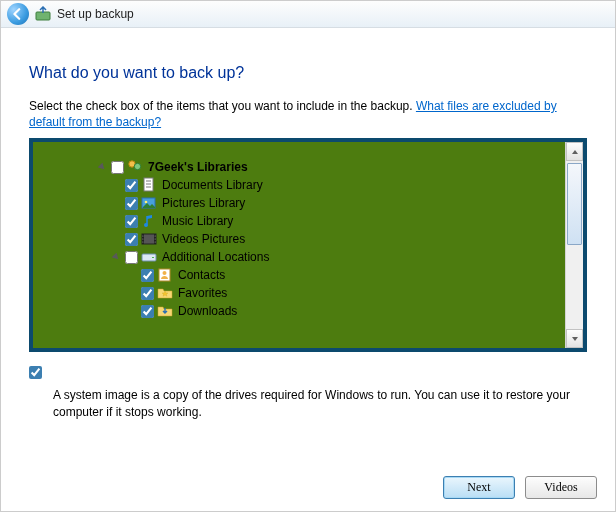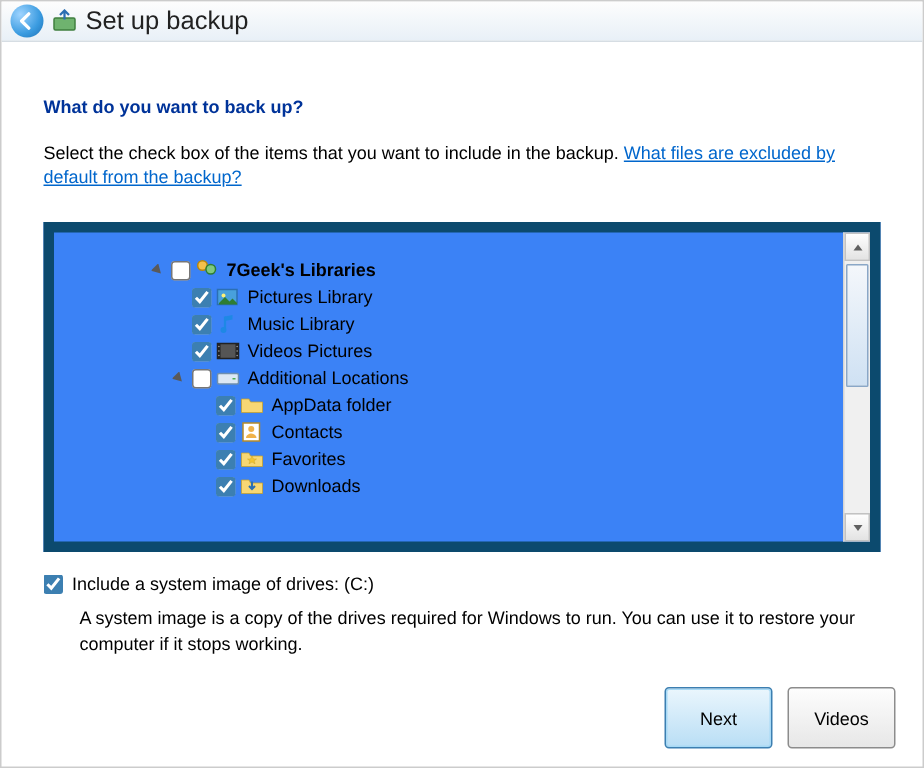--- a/index.html
+++ b/index.html
@@ -2,28 +2,28 @@
 <html><head>
 <meta charset="utf-8">
 <style>
   html,body{margin:0;padding:0;font-family:"Segoe UI",Tahoma,sans-serif;font-size:12px;color:#000;background:#fff}
   #wrap{width:616px;height:512px;position:relative;background:#fff;border:1px solid #ccc;box-sizing:border-box;overflow:hidden}
   
   .titlebar{height:26px;background:linear-gradient(#fdfdfd,#e8f0f7);border-bottom:1px solid #d6dde3;display:flex;align-items:center;gap:6px;padding:0 6px}
   .back-btn{width:22px;height:22px;border-radius:50%;background:radial-gradient(circle at 30% 30%,#9fd4ff,#3a9be0 60%,#1c6fb3);display:flex;align-items:center;justify-content:center;color:#fff}
   .back-btn svg{width:12px;height:12px}
   .app-icon{width:16px;height:16px;display:flex;align-items:center;justify-content:center}
-  .titlebar .title{font-size:17px;color:#222}
+  .titlebar .title{font-size:12px;color:#222}
   
   .page{padding:18px 28px 0 28px}
-  h1{font-size:12px;font-weight:700;color:#003399;margin:18px 0 16px 0}
+  h1{font-size:16px;font-weight:400;color:#003399;margin:18px 0 16px 0}
   .intro{font-size:12px;color:#000;line-height:1.35}
   .intro a{color:#0066cc;text-decoration:underline;cursor:pointer}
   
-  .treebox{margin-top:22px;border:7px solid #0c4a6e;height:206px;position:relative;background:#3b82f6;display:flex}
+  .treebox{margin-top:8px;border:4px solid #0c4a6e;height:206px;position:relative;background:#4d7c0f;display:flex}
   .tree-scroll{flex:1;overflow:hidden;padding:4px 0 0 24px}
   .tree ul{list-style:none;margin:0;padding:0}
   .tree li{white-space:nowrap;height:18px;display:flex;align-items:center;gap:3px;font-size:12px}
   .tree li .tw{width:11px;display:inline-flex;justify-content:center;align-items:center;cursor:pointer}
   .tree li .tw svg{width:9px;height:9px}
   .tree li input[type=checkbox]{width:13px;height:13px;margin:0;accent-color:#3c7fb1}
   .tree li .ico{width:16px;height:16px;display:inline-flex;align-items:center;justify-content:center}
   .tree li .lbl{padding-left:2px}
   .tree li.bold .lbl{font-weight:700}
   ul.children{padding-left:0}
@@ -34,21 +34,21 @@
   .vscroll .btn{height:17px;display:flex;align-items:center;justify-content:center;background:linear-gradient(#fefefe,#e3e3e3);border:1px solid #c2c2c2;margin:0}
   .vscroll .btn svg{width:8px;height:8px;fill:#606060}
   .vscroll .track{flex:1;position:relative}
   .vscroll .thumb{position:absolute;left:1px;right:1px;top:2px;height:80px;background:linear-gradient(#f4f7fb,#cfe1f3);border:1px solid #8aa7c7;border-radius:1px}
   
   .sysrow{margin-top:14px;display:flex;align-items:center;gap:6px}
   .sysrow input{width:13px;height:13px;margin:0;accent-color:#3c7fb1}
   .sysdesc{margin:8px 0 0 24px;font-size:12px;line-height:1.35;color:#000}
   
   .footer{position:absolute;bottom:12px;right:18px;display:flex;gap:10px}
-  .footer button{width:72px;height:41px;font-family:Liberation Sans, sans-serif;font-size:12px;border:1px solid #8c8c8c;border-radius:3px;background:linear-gradient(#fdfdfd,#e7e7e7);cursor:pointer}
+  .footer button{width:72px;height:23px;font-family:Liberation Serif, serif;font-size:12px;border:1px solid #8c8c8c;border-radius:3px;background:linear-gradient(#fdfdfd,#e7e7e7);cursor:pointer}
   .footer button.primary{border:1px solid #3c7fb1;background:linear-gradient(#eaf6fd,#b9def5);box-shadow:0 0 0 1px #a7d9f5 inset}
   
   .folder{fill:#f7d774;stroke:#c9a227;stroke-width:.5}
 </style>
 </head>
 <body>
 <div id="wrap">
 
 <div class="titlebar">
   <div class="back-btn">
@@ -87,20 +87,32 @@
                   <circle cx="10.5" cy="7.5" r="3.2" fill="#7fc97f" stroke="#2e7d32"></circle>
                 </svg>
               </span>
           <span class="lbl">7Geek's Libraries</span>
         </li>
         <ul class="children">
           <li>
             <input type="checkbox" checked="" style="">
             <span class="ico">
                   <svg viewBox="0 0 16 16">
+                    <rect x="3" y="1" width="9" height="13" fill="#fff" stroke="#7a7a7a"></rect>
+                    <line x1="5" y1="4" x2="10" y2="4" stroke="#7a7a7a"></line>
+                    <line x1="5" y1="7" x2="10" y2="7" stroke="#7a7a7a"></line>
+                    <line x1="5" y1="10" x2="10" y2="10" stroke="#7a7a7a"></line>
+                  </svg>
+                </span>
+            <span class="lbl">Documents Library</span>
+          </li>
+          <li>
+            <input type="checkbox" checked="" style="">
+            <span class="ico">
+                  <svg viewBox="0 0 16 16">
                     <rect x="1" y="3" width="13" height="10" fill="#48a0dc" stroke="#2b6fb3"></rect>
                     <circle cx="5" cy="7" r="1.3" fill="#fff176"></circle>
                     <path d="M2 12l4-4 3 3 2-2 3 3v1H2z" fill="#2e7d32"></path>
                   </svg>
                 </span>
             <span class="lbl">Pictures Library</span>
           </li>
           <li>
             <input type="checkbox" checked="" style="">
             <span class="ico">
@@ -138,29 +150,20 @@
             <input type="checkbox" style="">
             <span class="ico">
                   <svg viewBox="0 0 16 16">
                     <rect x="1" y="5" width="14" height="7" rx="1" fill="#dce8f4" stroke="#6f8fae"></rect>
                     <rect x="11" y="8" width="2" height="1" fill="#4caf50"></rect>
                   </svg>
                 </span>
             <span class="lbl">Additional Locations</span>
           </li>
           <ul class="grandchildren">
-            <li>
-              <input type="checkbox" checked="" style="">
-              <span class="ico">
-                    <svg viewBox="0 0 16 16">
-                      <path class="folder" d="M1 4h5l1 2h8v7H1z"></path>
-                    </svg>
-                  </span>
-              <span class="lbl">AppData folder</span>
-            </li>
             <li>
               <input type="checkbox" checked="" style="">
               <span class="ico">
                     <svg viewBox="0 0 16 16">
                       <rect x="2" y="2" width="11" height="12" fill="#fff" stroke="#b58b2b"></rect>
                       <circle cx="7.5" cy="6" r="2" fill="#f0b24a"></circle>
                       <path d="M4 12c0-2 2-3 3.5-3s3.5 1 3.5 3" fill="#f0b24a"></path>
                     </svg>
                   </span>
               <span class="lbl">Contacts</span>
@@ -201,21 +204,20 @@
       <div class="btn">
             <svg viewBox="0 0 8 8">
               <path d="M4 6 1 2h6z"></path>
             </svg>
           </div>
     </div>
   </div>
 
   <div class="sysrow">
     <input type="checkbox" checked="" style="">
-    <span>Include a system image of drives: (C:)</span>
   </div>
   <div class="sysdesc">A system image is a copy of the drives required for Windows to run. You can use it to restore your computer if it stops working.</div>
 </div>
 
 <div class="footer">
   <button class="primary">Next</button>
   <button>Videos</button>
 </div>
 
 </div>

